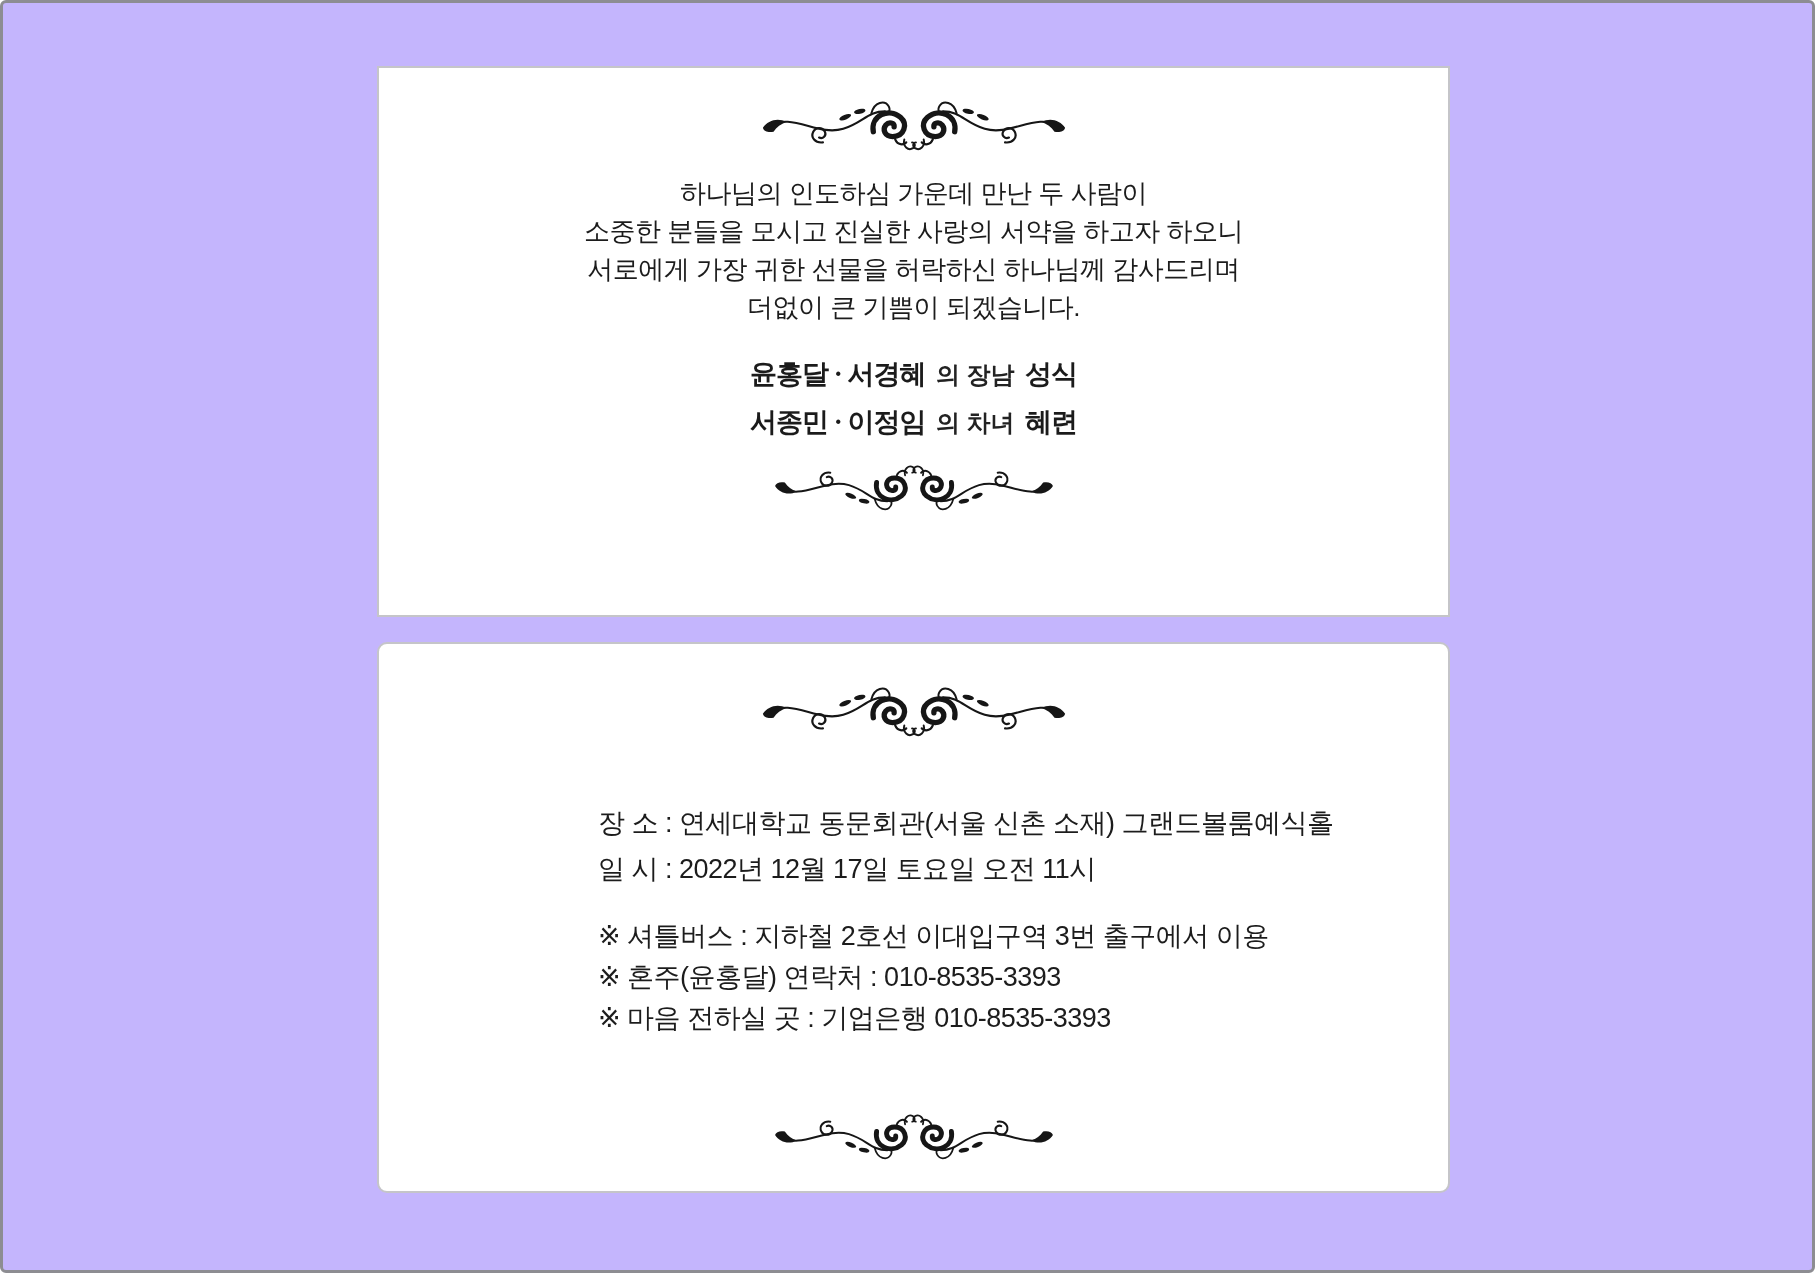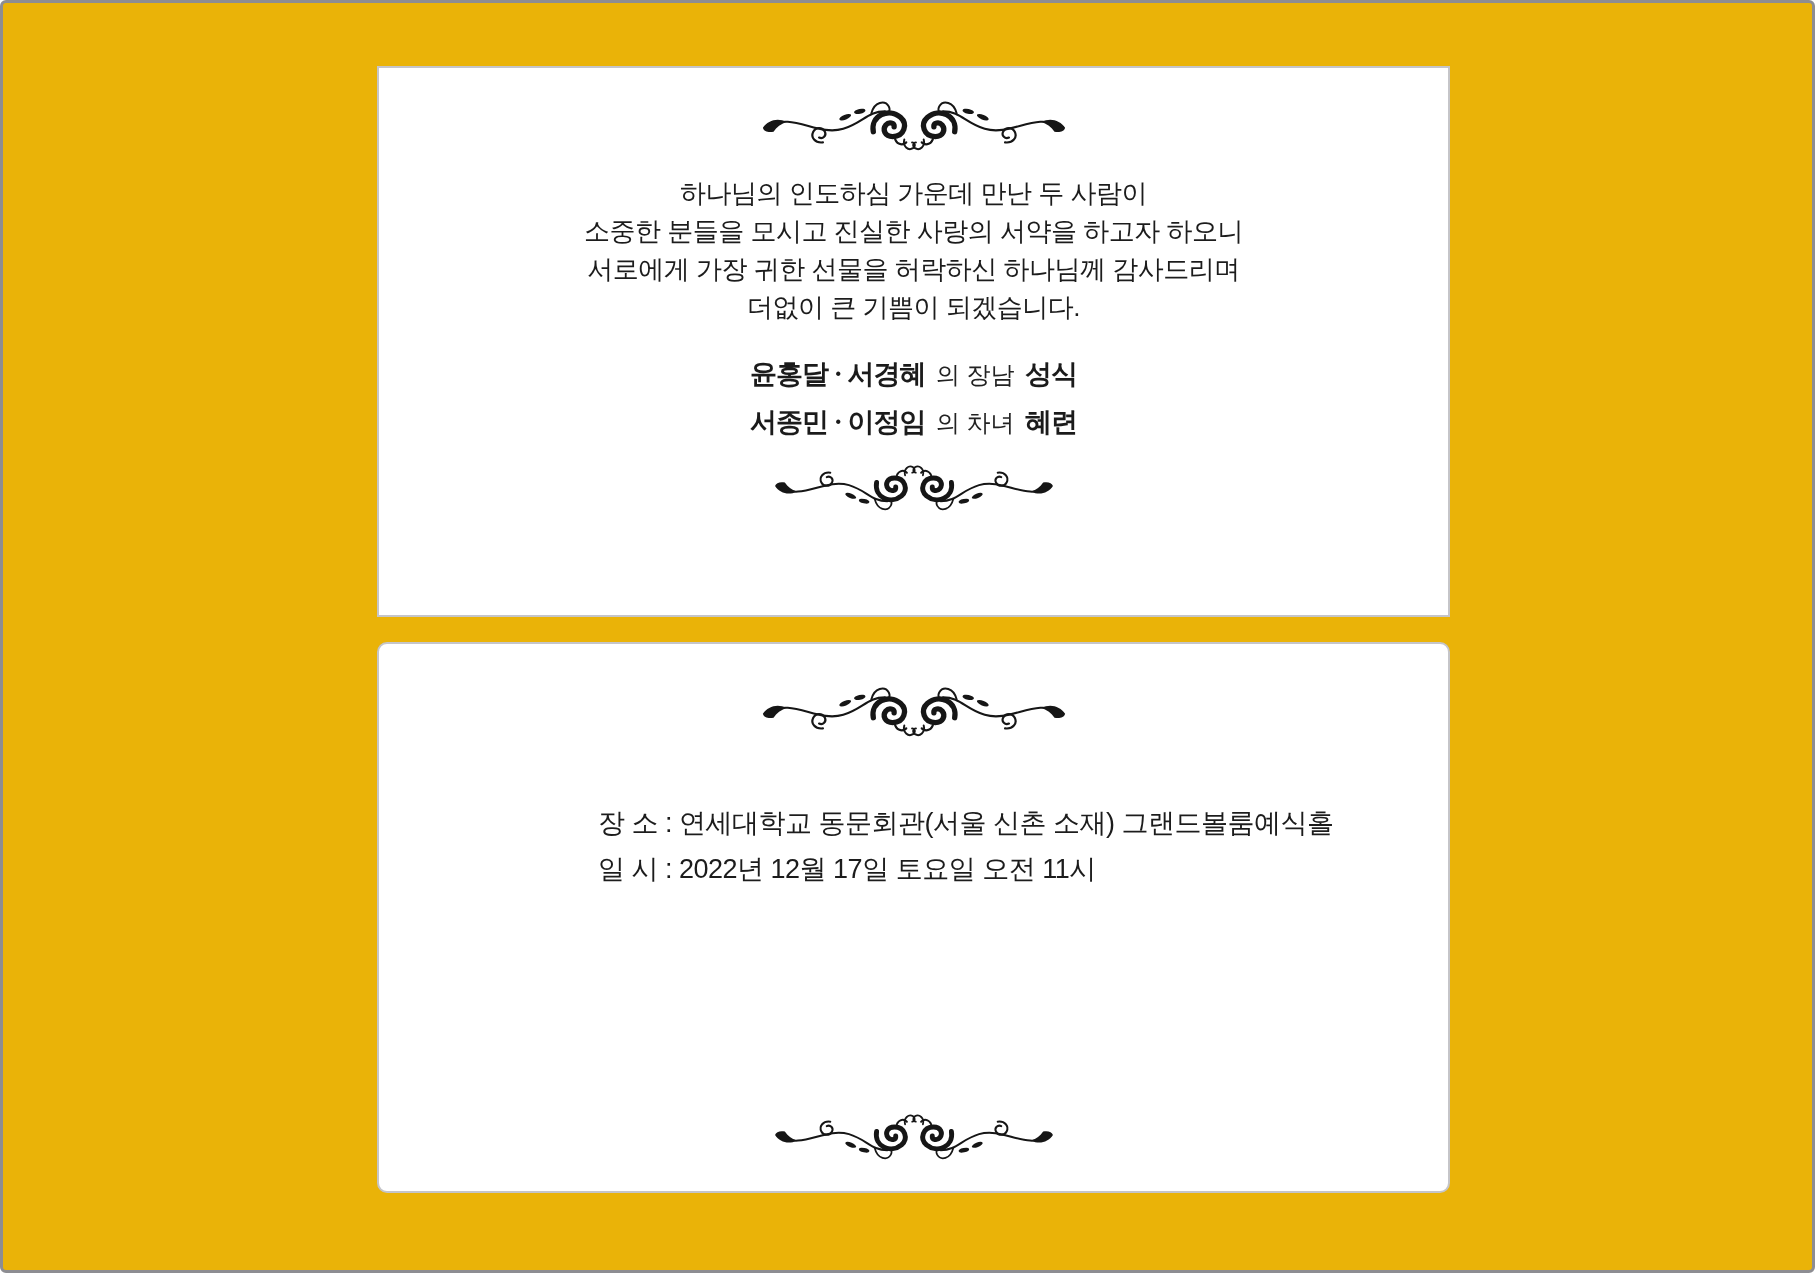--- a/index.html
+++ b/index.html
@@ -5,21 +5,21 @@
   html, body {
     margin: 0;
     padding: 0;
     background: #ffffff;
   }
   .page {
     position: relative;
     box-sizing: border-box;
     width: 1815px;
     height: 1273px;
-    background: #eab308;
+    background: #c4b5fd;
     border: 3px solid #8d8d92;
     border-radius: 6px;
     overflow: hidden;
     font-family: "Liberation Sans", "DejaVu Sans", sans-serif;
     color: #1b1b1b;
   }
   .card {
     position: absolute;
     left: 374px;
     width: 1073px;
@@ -65,20 +65,21 @@
   .names .strong {
     font-family: "Liberation Serif", "DejaVu Serif", serif;
     font-weight: 700;
     font-size: 27px;
     letter-spacing: -1px;
   }
   .names .relation {
     font-size: 24px;
     color: #222222;
     margin: 0 6px;
+    font-weight: bold;
   }
   .card-message .orn.bottom { margin-top: 14px; }
 
   .details {
     align-self: flex-start;
     margin-left: 219px;
     margin-top: 60px;
     font-size: 27px;
     letter-spacing: -0.5px;
     color: #1c1c1c;
@@ -162,20 +163,25 @@
   </section>
 
   <section class="card card-details">
     <svg class="orn top" viewBox="0 0 640 128">
         <use href="#flourish"></use>
       </svg>
 
     <div class="details">
       <p class="main-line">장 소 : 연세대학교 동문회관(서울 신촌 소재) 그랜드볼룸예식홀</p>
       <p class="main-line">일 시 : 2022년 12월 17일 토요일 오전 11시</p>
+      <div class="notes">
+        <p>※ 셔틀버스 : 지하철 2호선 이대입구역 3번 출구에서 이용</p>
+        <p>※ 혼주(윤홍달) 연락처 : 010-8535-3393</p>
+        <p>※ 마음 전하실 곳 : 기업은행 010-8535-3393</p>
+      </div>
     </div>
 
     <svg class="orn small bottom" viewBox="0 0 640 128">
         <use href="#flourish"></use>
       </svg>
   </section>
 
 </div>
 
 </body></html>

